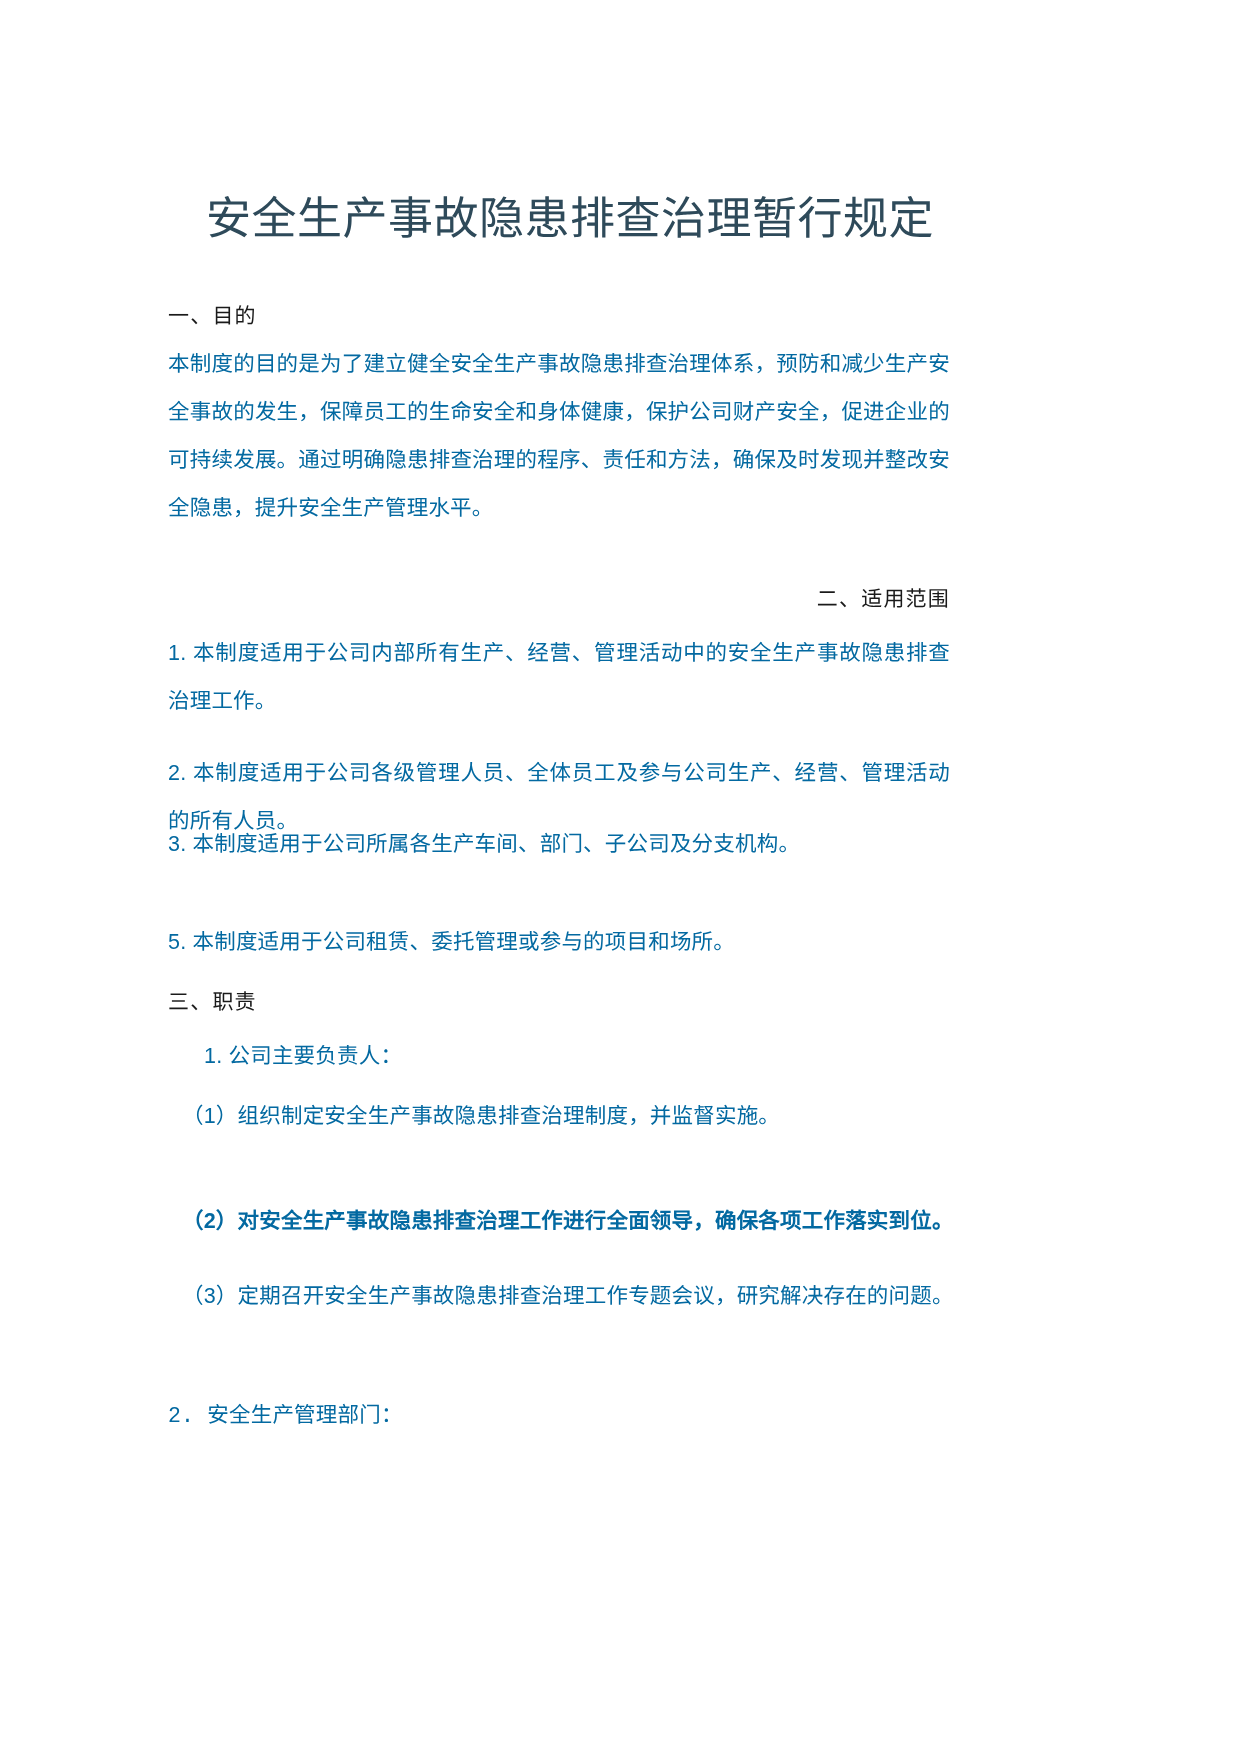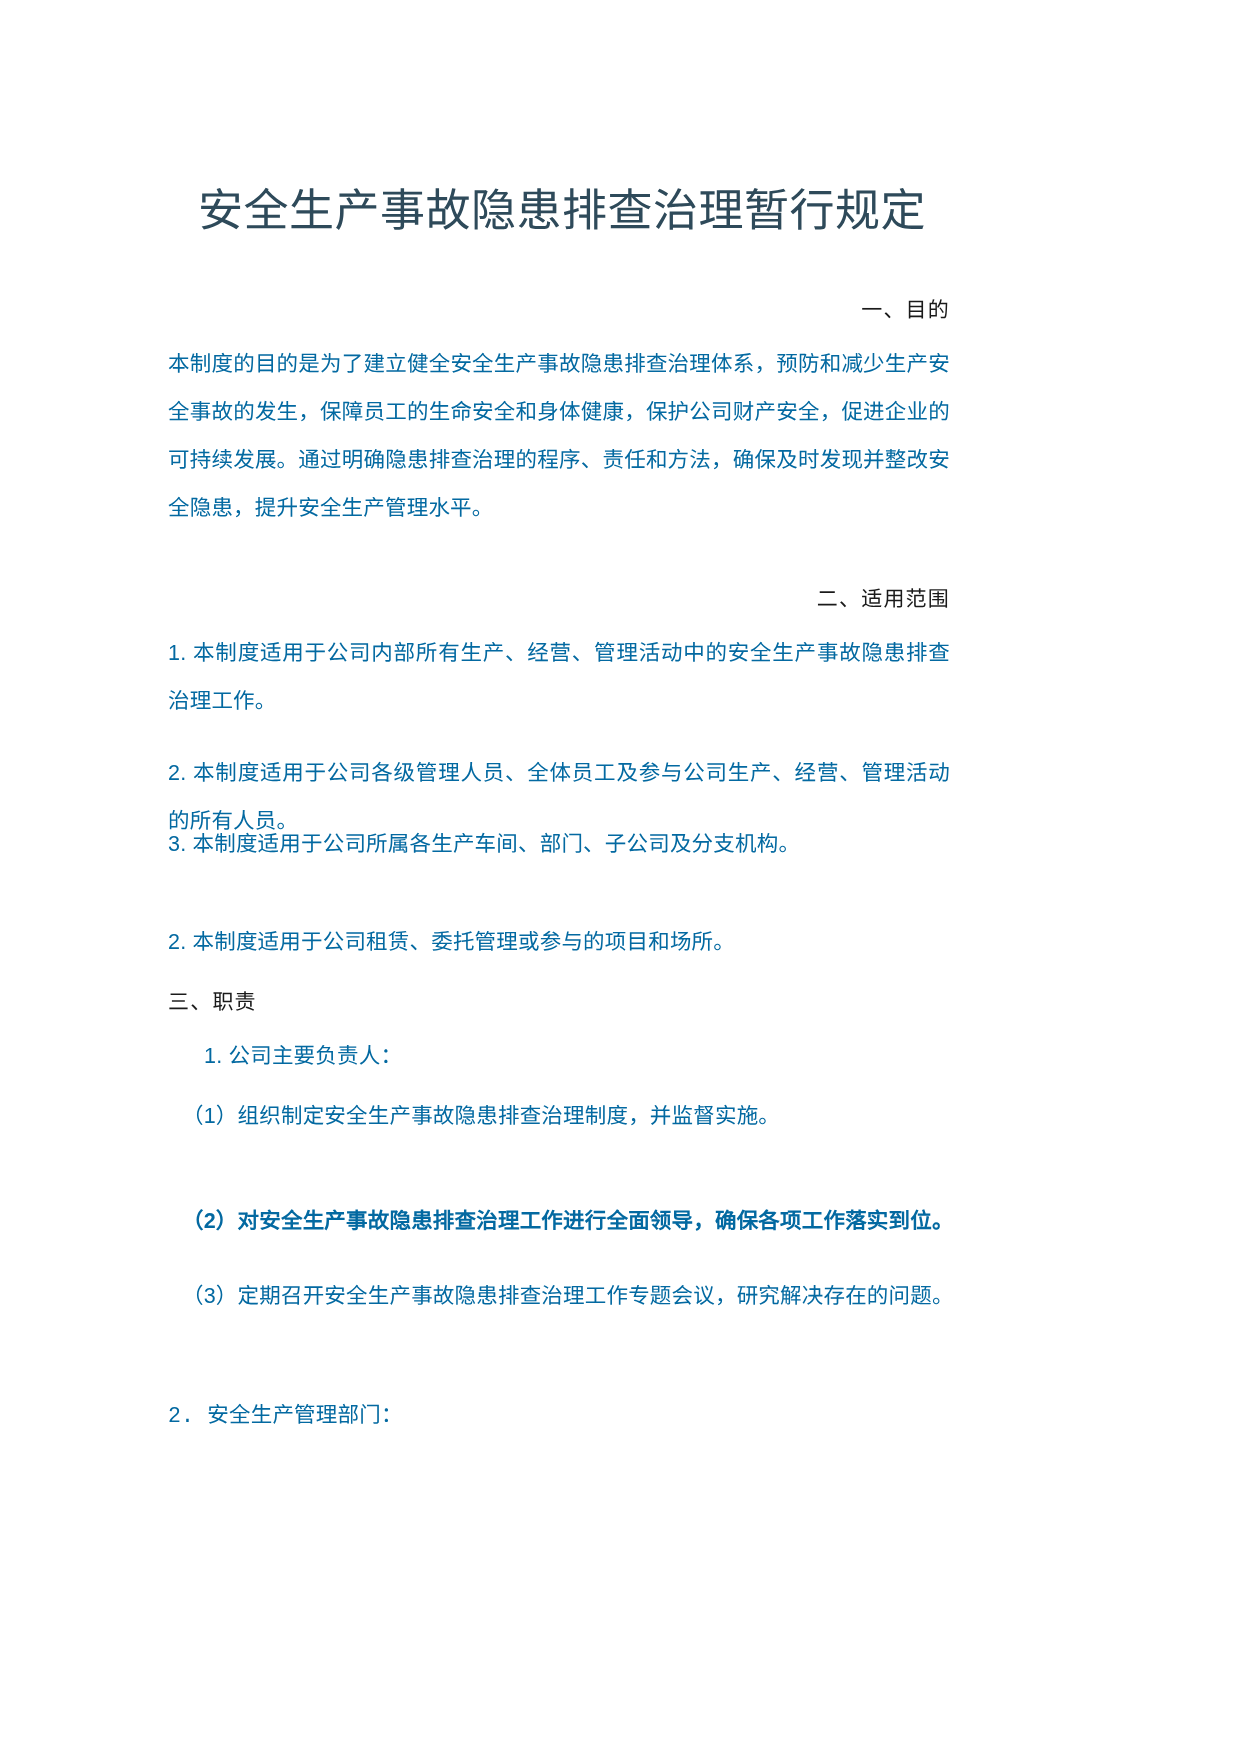--- a/index.html
+++ b/index.html
@@ -34,21 +34,21 @@
   }
 
   
   .doc-title {
     font-size: 45px;
     line-height: 1.25;
     color: #2e4a5a;
     font-weight: 400;
     letter-spacing: 0.5px;
     text-align: center;
-    margin: 0;
+    margin: 8px;
     padding: 0;
     position: absolute;
     top: 183px;
     left: 14px;
     width: 760px;
     white-space: nowrap;
   }
 
   
   .block {
@@ -90,33 +90,33 @@
   }
 </style>
 </head>
 <body>
 
 <div class="page">
   <div class="content">
 
     <h1 class="doc-title">安全生产事故隐患排查治理暂行规定</h1>
 
-    <p class="block heading nostretch" style="top:286px;text-align:right;">一、目的</p>
+    <p class="block heading nostretch" style="top:292px;">一、目的</p>
 
     <p class="block para" style="top:340px;">本制度的目的是为了建立健全安全生产事故隐患排查治理体系，预防和减少生产安全事故的发生，保障员工的生命安全和身体健康，保护公司财产安全，促进企业的可持续发展。通过明确隐患排查治理的程序、责任和方法，确保及时发现并整改安全隐患，提升安全生产管理水平。</p>
 
     <p class="block heading nostretch" style="top:575px;text-align:right;">二、适用范围</p>
 
     <p class="block item" style="top:629px;">1. 本制度适用于公司内部所有生产、经营、管理活动中的安全生产事故隐患排查治理工作。</p>
 
     <p class="block item" style="top:749px;">2. 本制度适用于公司各级管理人员、全体员工及参与公司生产、经营、管理活动的所有人员。</p>
 
     <p class="block item nostretch" style="top:820px;">3. 本制度适用于公司所属各生产车间、部门、子公司及分支机构。</p>
 
-    <p class="block item nostretch" style="top:918px;">2. 本制度适用于公司租赁、委托管理或参与的项目和场所。</p>
+    <p class="block item nostretch" style="top:918px;">5. 本制度适用于公司租赁、委托管理或参与的项目和场所。</p>
 
     <p class="block heading nostretch" style="top:978px;">三、职责</p>
 
     <p class="block item nostretch" style="top:1032px;margin-left:36px;">1. 公司主要负责人：</p>
 
     <p class="block subitem nostretch" style="top:1092px;">（1）组织制定安全生产事故隐患排查治理制度，并监督实施。</p>
 
     <p class="block subitem" style="top:1197px;font-weight:bold;">（2）对安全生产事故隐患排查治理工作进行全面领导，确保各项工作落实到位。</p>
 
     <p class="block subitem" style="top:1272px;">（3）定期召开安全生产事故隐患排查治理工作专题会议，研究解决存在的问题。</p>

